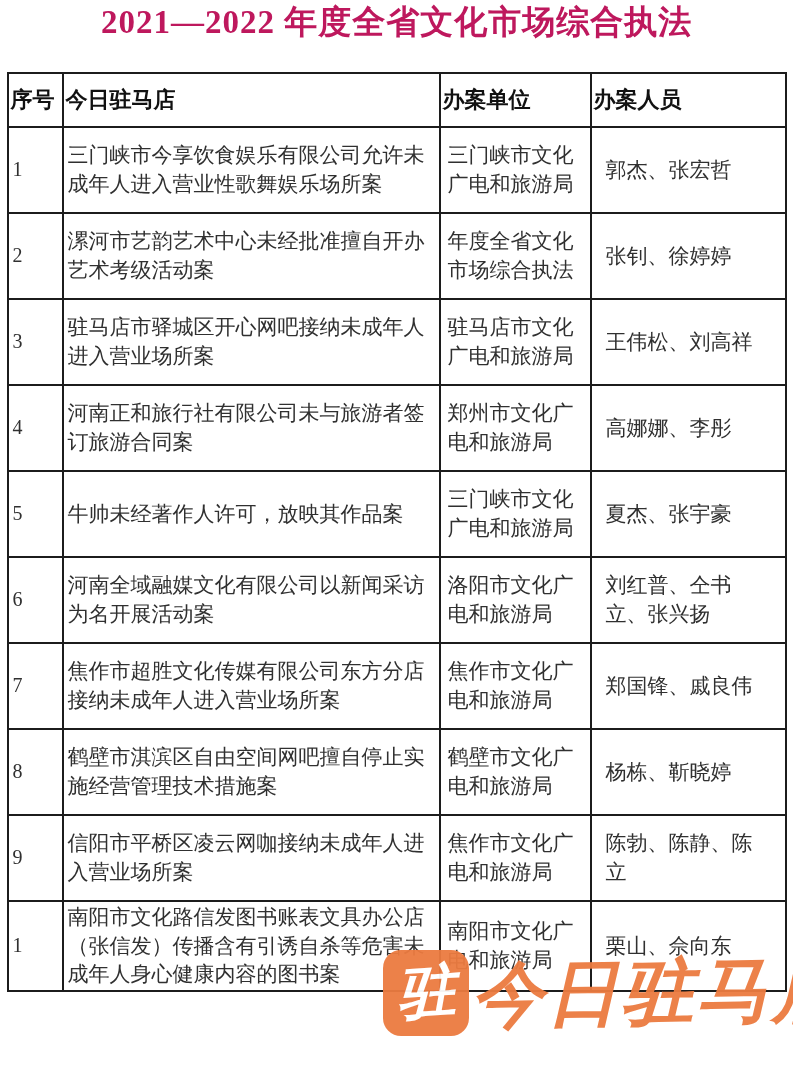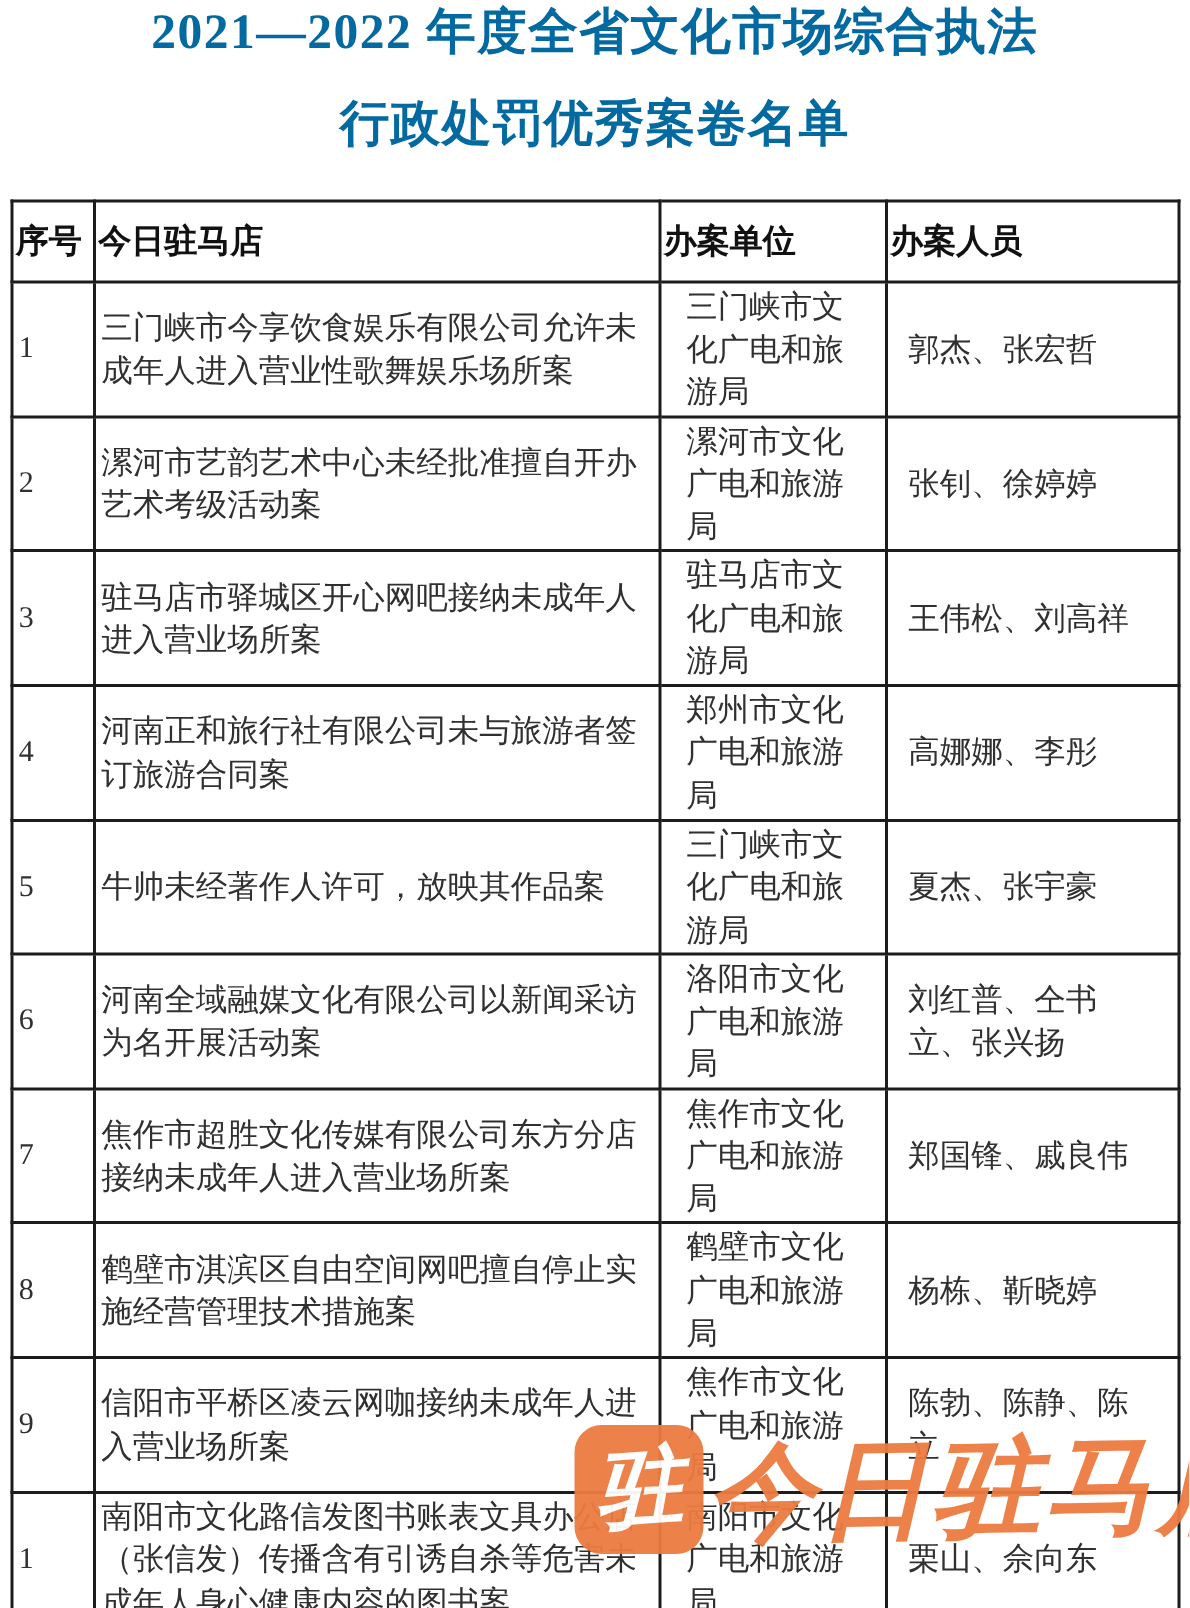--- a/index.html
+++ b/index.html
@@ -9,21 +9,21 @@
     height: 1072px;
     background: #ffffff;
     overflow: hidden;
     font-family: "Liberation Serif", "DejaVu Serif", serif;
     color: #2e2e2e;
   }
   .title-block { text-align: center; padding-top: 6px; }
   .title-line {
     font-size: 33px;
     font-weight: bold;
-    color: #0369a1;
+    color: #be185d;
     line-height: 1.0;
     margin: 0;
     letter-spacing: 1px;
   }
   .title-line.second { margin-top: 28px; }
 
   table.case-table {
     border-collapse: collapse;
     table-layout: fixed;
     width: 778px;
@@ -47,21 +47,21 @@
     line-height: 1.36;
     color: #303030;
     height: 82px;
     padding: 1px 4px;
   }
   .col-no    { width: 55px; }
   .col-case  { width: 377px; }
   .col-unit  { width: 151px; }
   .col-pers  { width: 195px; }
   td.cell-no { font-size: 20px; }
-  td.cell-unit { padding: 1px 17px; }
+  td.cell-unit { padding: 1px 7px; }
   td.cell-pers { padding: 1px 14px; }
 
   .watermark {
     position: absolute;
     left: 383px;
     top: 950px;
     display: flex;
     align-items: center;
     z-index: 5;
     pointer-events: none;
@@ -97,21 +97,20 @@
     white-space: nowrap;
   }
 </style>
 </head>
 <body>
 
 <div class="page">
 
   <div class="title-block">
     <div class="title-line">2021—2022 年度全省文化市场综合执法</div>
-    <div class="title-line second">行政处罚优秀案卷名单</div>
   </div>
 
   <table class="case-table">
     <colgroup>
       <col class="col-no">
       <col class="col-case">
       <col class="col-unit">
       <col class="col-pers">
     </colgroup>
     <thead>
@@ -125,21 +124,21 @@
     <tbody>
         <tr>
       <td class="cell-no">1</td>
       <td class="cell-case">三门峡市今享饮食娱乐有限公司允许未成年人进入营业性歌舞娱乐场所案</td>
       <td class="cell-unit">三门峡市文化广电和旅游局</td>
       <td class="cell-pers">郭杰、张宏哲</td>
     </tr>
         <tr>
       <td class="cell-no">2</td>
       <td class="cell-case">漯河市艺韵艺术中心未经批准擅自开办艺术考级活动案</td>
-      <td class="cell-unit">漯河市文化广电和旅游局</td>
+      <td class="cell-unit">年度全省文化市场综合执法</td>
       <td class="cell-pers">张钊、徐婷婷</td>
     </tr>
         <tr>
       <td class="cell-no">3</td>
       <td class="cell-case">驻马店市驿城区开心网吧接纳未成年人进入营业场所案</td>
       <td class="cell-unit">驻马店市文化广电和旅游局</td>
       <td class="cell-pers">王伟松、刘高祥</td>
     </tr>
         <tr>
       <td class="cell-no">4</td>

